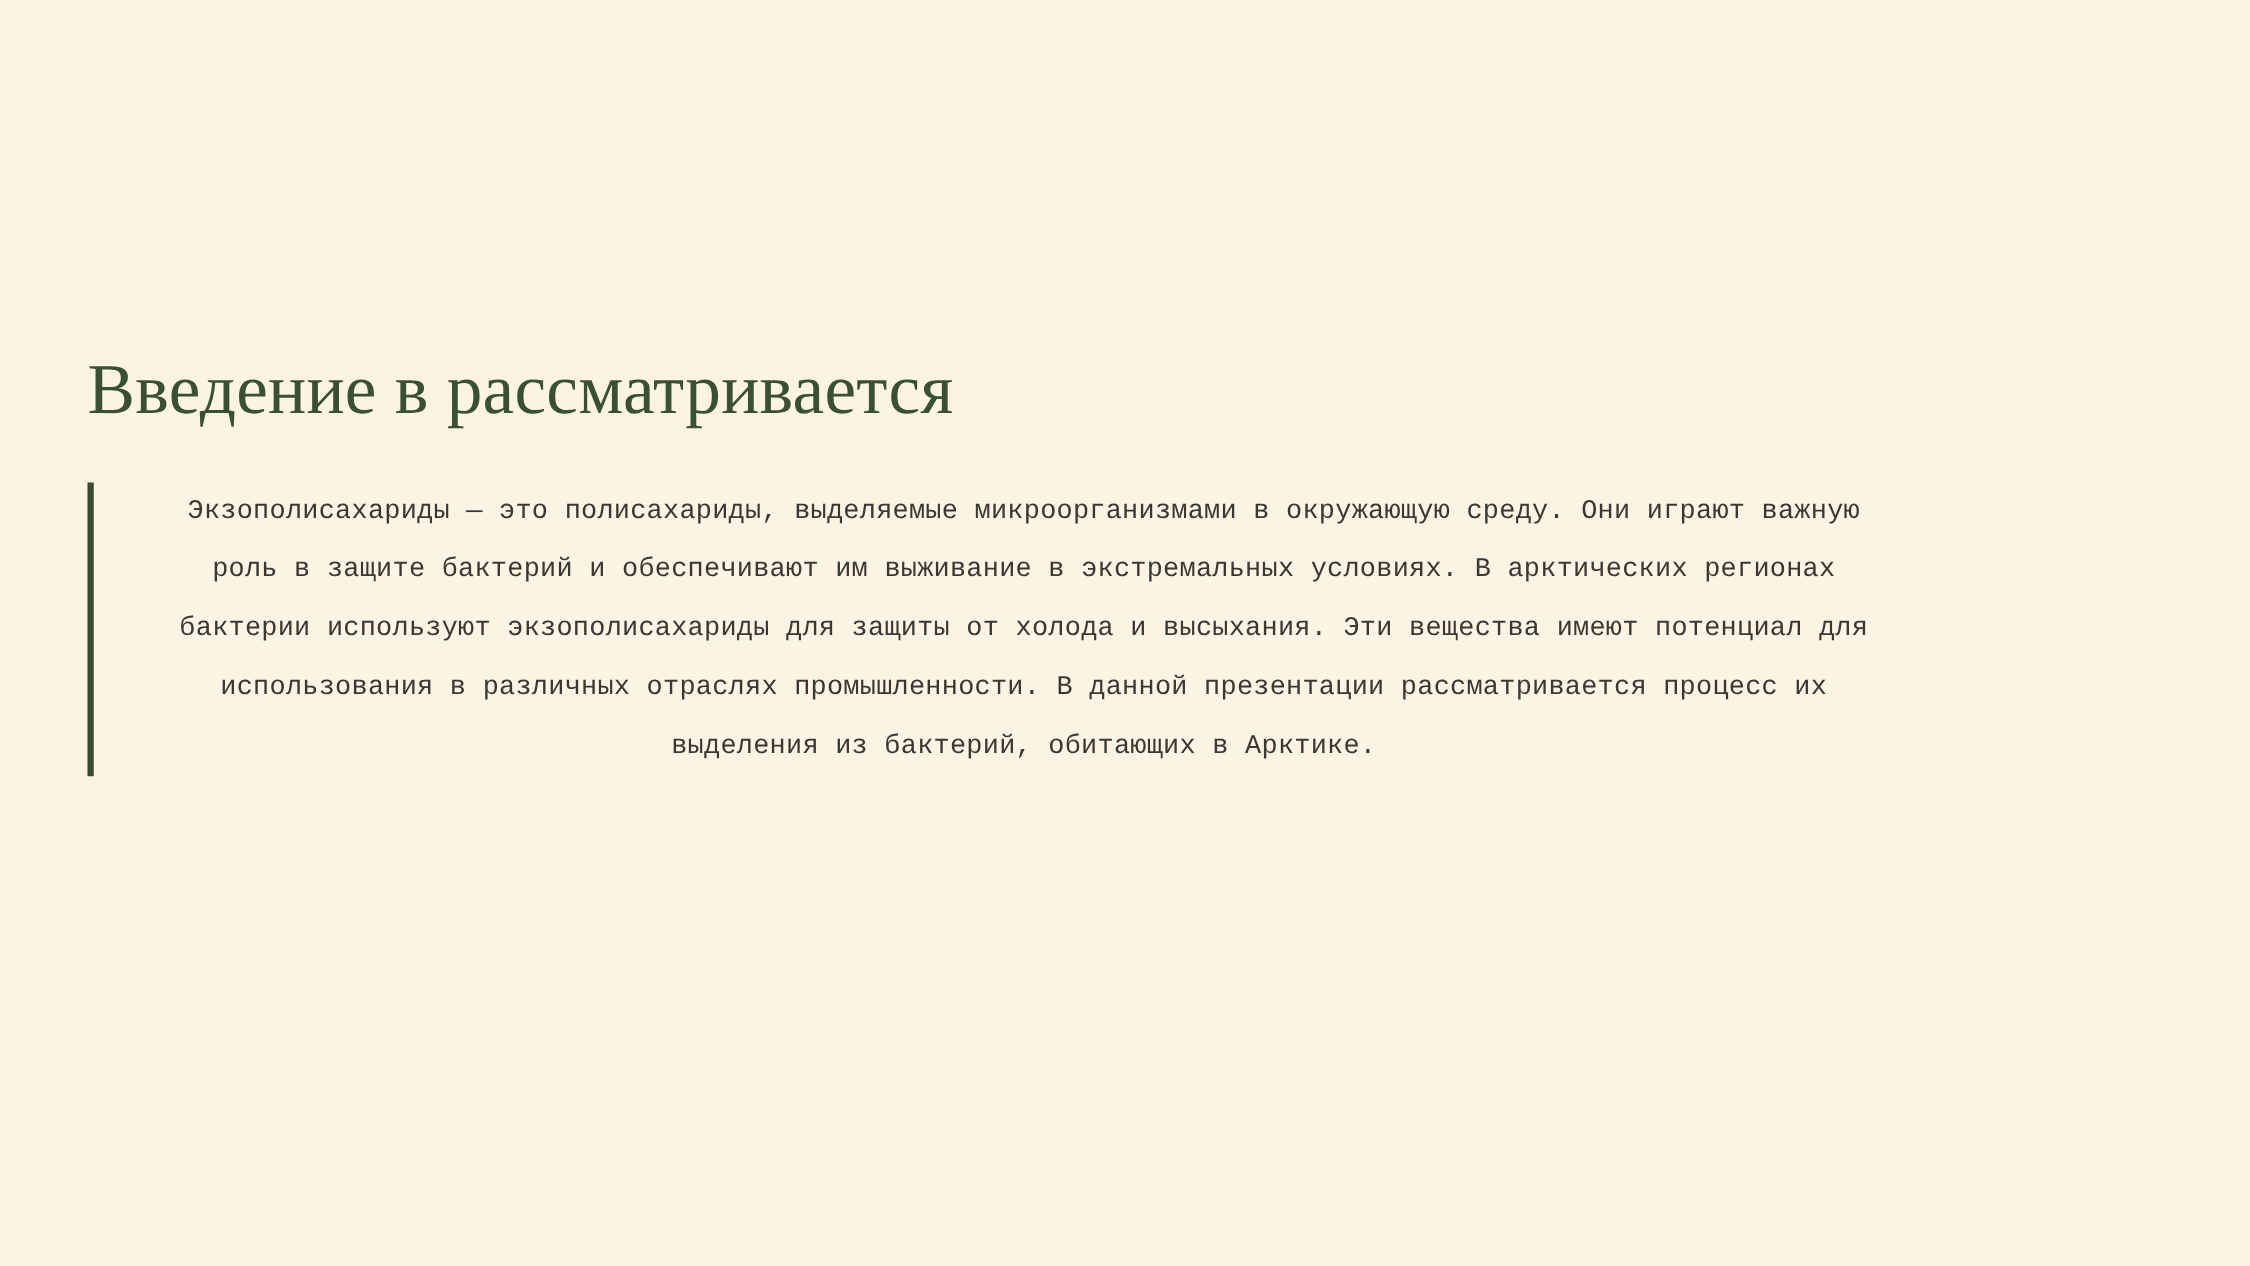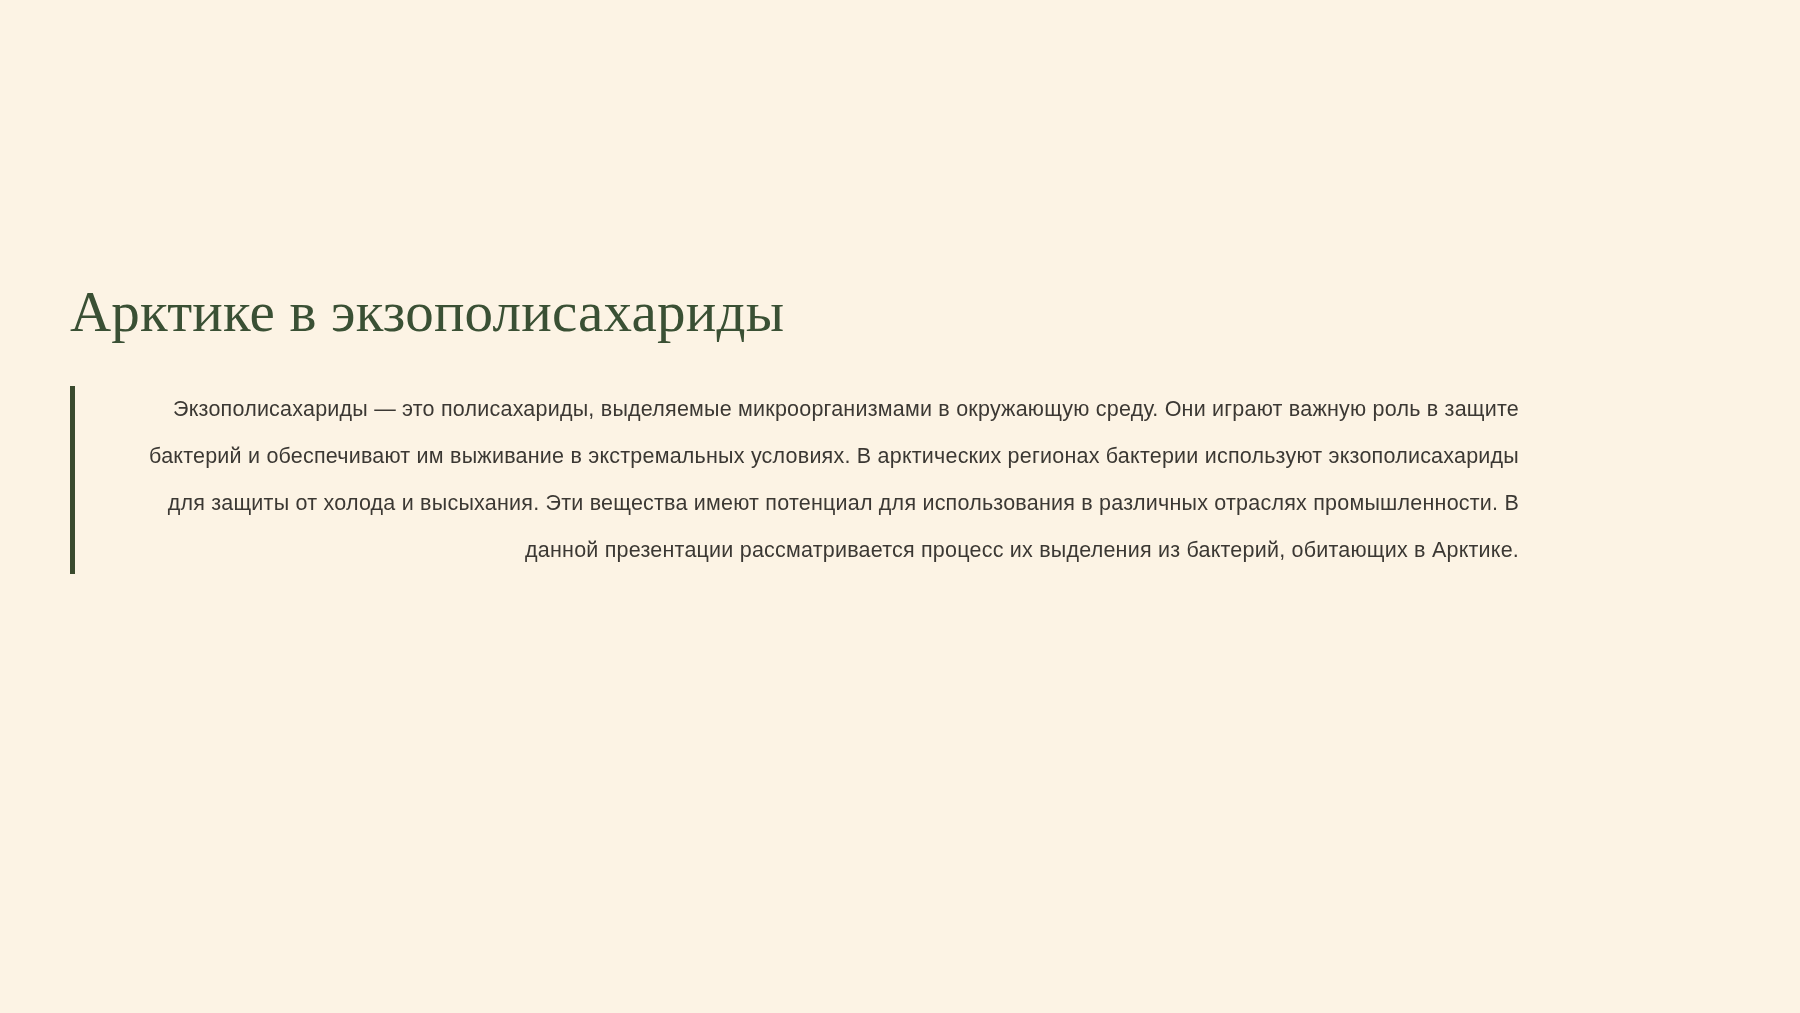--- a/index.html
+++ b/index.html
@@ -53,37 +53,37 @@
     min-width: 5px;
     background: #3a4a2e;
     border-radius: 0;
     align-self: stretch;
   }
 
   .body-text {
     flex: 1;
     margin: 0;
     padding: 0 0 0 44px;
-    font-family: Liberation Sans, sans-serif;
+    font-family: Liberation Mono, monospace;
     font-size: 21.5px;
     line-height: 47px;
     font-weight: 400;
     color: #3b3833;
     letter-spacing: 0.01em;
     max-width: 1400px;
-    text-align: right;
+    text-align: center;
   }
 </style>
 </head>
 <body>
 
 <div class="slide">
   <div class="slide-content">
 
-    <h1 class="slide-title">Арктике в экзополисахариды</h1>
+    <h1 class="slide-title">Введение в рассматривается</h1>
 
     <div class="body-wrap">
       <div class="accent-bar"></div>
       <p class="body-text">Экзополисахариды — это полисахариды, выделяемые микроорганизмами в окружающую среду. Они играют важную роль в защите бактерий и обеспечивают им выживание в экстремальных условиях. В арктических регионах бактерии используют экзополисахариды для защиты от холода и высыхания. Эти вещества имеют потенциал для использования в различных отраслях промышленности. В данной презентации рассматривается процесс их выделения из бактерий, обитающих в Арктике.</p>
     </div>
 
   </div>
 </div>
 
 </body></html>

